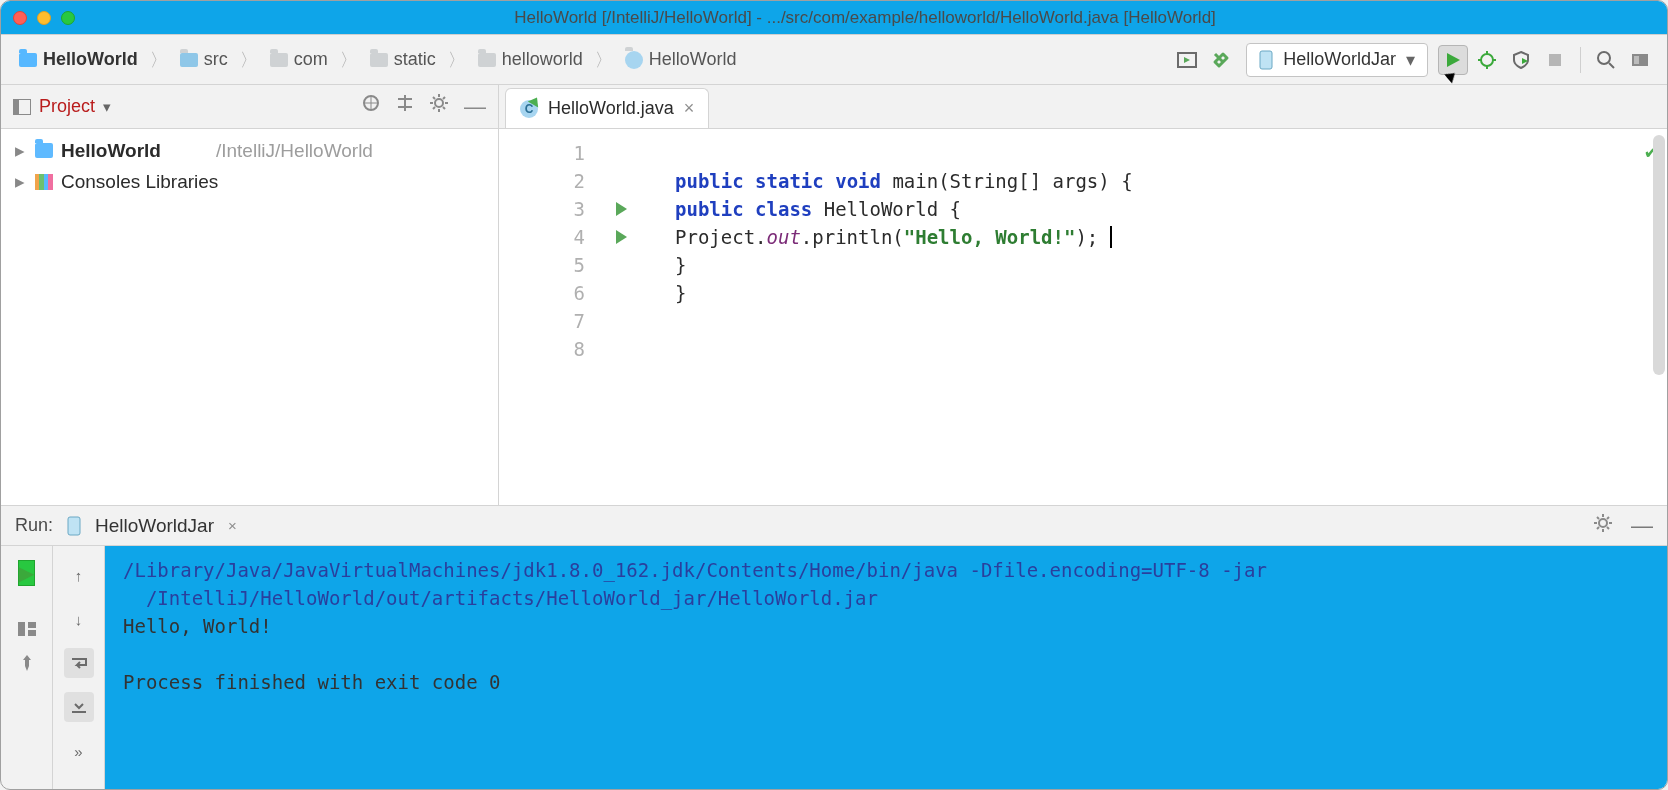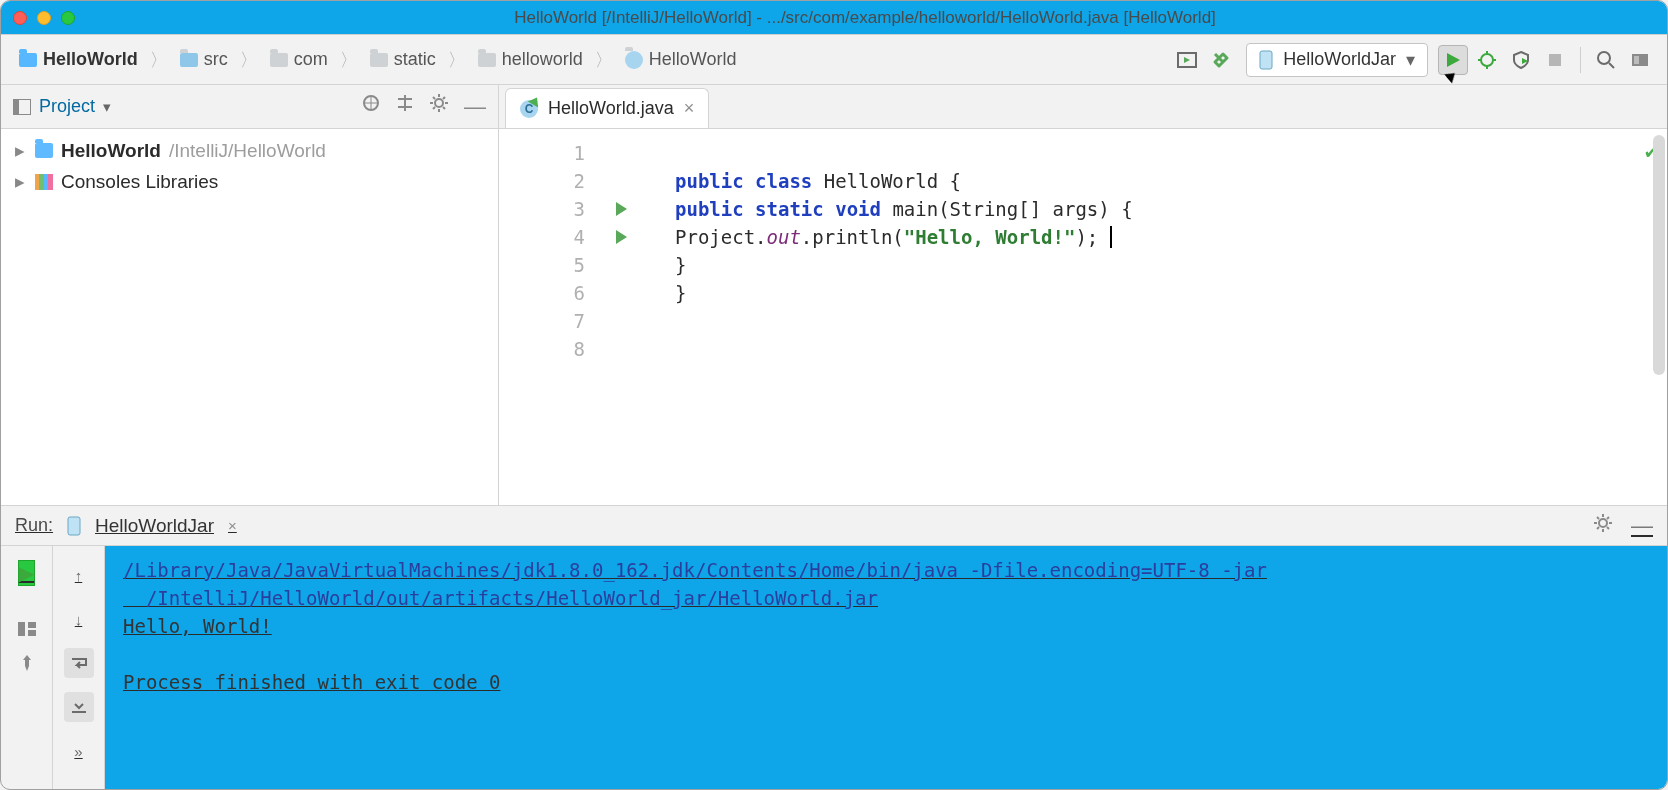--- a/index.html
+++ b/index.html
@@ -26,27 +26,27 @@
   .tool { width:30px; height:30px; display:flex; align-items:center; justify-content:center; border-radius:4px; }
   .tool.hover { background:#dcdcdc; border:1px solid #b5b5b5; }
   .run-select { height:34px; border:1px solid #c4c4c4; border-radius:4px; background:#fff; display:flex; align-items:center; gap:10px; padding:0 12px; font-size:18px; color:#333; margin:0 6px; }
   .chev { color:#666; }
   .cursor-arrow { position:relative; }
   .cursor-arrow::after { content:""; position:absolute; top:24px; left:8px; width:0; height:0; border-left:9px solid #000; border-top:6px solid transparent; border-bottom:6px solid transparent; transform:rotate(-40deg); filter:drop-shadow(0 0 1px #fff); }
   
   .main { flex:1; display:flex; min-height:0; }
   .sidebar { width:498px; border-right:1px solid #d4d4d4; display:flex; flex-direction:column; }
   .sidehdr { height:44px; border-bottom:1px solid #d4d4d4; display:flex; align-items:center; padding:0 12px; gap:8px; }
-  .sidehdr .lbl { font-size:18px; color:#0369a1; }
+  .sidehdr .lbl { font-size:18px; color:#b91c1c; }
   .sidehdr .tools { margin-left:auto; display:flex; gap:16px; color:#7a7a7a; }
   .tree { padding:6px 0; flex:1; background:#fff; font-size:19px; }
   .node { display:flex; align-items:center; gap:8px; padding:4px 14px; color:#2b2b2b; }
   .node .arrow { color:#888; width:12px; }
   .node .name.bold { font-weight:700; }
-  .node .sub  { color:#9d9d9d; font-weight:400; }
+  .node .sub  { color:#9d9d9d; font-weight:400;margin-left:47px; }
   .mod-icon { width:18px;height:15px;background:#5fbaff;border-radius:2px;position:relative;}
   .mod-icon::before{content:"";position:absolute;top:-4px;left:0;width:8px;height:4px;background:#5fbaff;border-radius:2px 2px 0 0;}
   .libs-icon { width:18px; height:16px; background:linear-gradient(90deg,#f0a44b 25%,#6cc06f 25% 50%,#57b8ff 50% 75%,#f06fa0 75%); }
   .scratch-icon { width:18px;height:15px;background:#cfd2d4;border-radius:2px;position:relative;}
   .scratch-icon::after{content:"";position:absolute;right:-4px;bottom:-4px;width:10px;height:10px;border-radius:50%;background:#56c2e6;}
   
   .editor { flex:1; display:flex; flex-direction:column; background:#fff; }
   .tabs { height:44px; border-bottom:1px solid #d4d4d4; display:flex; align-items:flex-end; background:#f2f2f2; }
   .tab  { height:40px; background:#fff; border:1px solid #d4d4d4; border-bottom:none; border-radius:6px 6px 0 0; display:flex; align-items:center; gap:10px; padding:0 14px; margin-left:6px; font-size:18px; }
   .tab .class-ic { width:18px;height:18px;border-radius:50%;background:#a7d5f0;display:flex;align-items:center;justify-content:center;color:#2a6e95;font-weight:700;font-size:12px; position:relative;}
@@ -58,21 +58,21 @@
   .runmark::after{content:"";position:absolute;right:-42px;top:7px;width:0;height:0;border-top:7px solid transparent;border-bottom:7px solid transparent;border-left:11px solid #5aa85a;}
   .codecol { flex:1; padding:10px 0 0 80px; position:relative;}
   .codecol .hl { position:absolute; left:0; right:0; height:28px; background:#fcf9e8; top:122px; z-index:-1;}
   .kw { color:#1f3fbf; font-weight:700; }
   .field{ color:#7c2c78; font-style:italic; }
   .str { color:#2e7d32; font-weight:700; }
   .caret{ border-right:2px solid #000; }
   .check { position:absolute; top:8px; right:10px; color:#4caf50; font-size:20px;}
   .scrollbar { position:absolute; top:6px; right:2px; width:12px; height:240px; background:#d9d9d9; border-radius:6px;}
   
-  .runpanel { border-top:1px solid #d4d4d4; display:flex; flex-direction:column; height:284px;text-decoration:underline;}
+  .runpanel { border-top:1px solid #d4d4d4; display:flex; flex-direction:column; height:284px;}
   .runhdr { height:40px; display:flex; align-items:center; padding:0 14px; gap:14px; background:#f2f2f2; border-bottom:1px solid #d4d4d4;}
   .runhdr .lbl { color:#4a4a4a; font-size:18px;}
   .runhdr .cfg { font-size:19px; color:#333;}
   .runhdr .x { color:#8e8e8e;}
   .runhdr .right { margin-left:auto; display:flex; gap:18px; color:#7a7a7a;}
   .runbody { flex:1; display:flex; }
   .runbtns { width:52px; border-right:1px solid #d4d4d4; display:flex; flex-direction:column; align-items:center; gap:18px; padding:14px 0; color:#6b6b6b;}
   .runbtns .green { color:#3ba93b; font-size:20px;}
   .runbtns .box { width:14px;height:14px;background:#b0b0b0;}
   .runnav { width:52px; border-right:1px solid #d4d4d4; display:flex; flex-direction:column; align-items:center; gap:14px; padding:14px 0; color:#6b6b6b;}
@@ -256,22 +256,22 @@
         <div class="gutrow runmark">3</div>
         <div class="gutrow runmark">4</div>
         <div class="gutrow">5</div>
         <div class="gutrow">6</div>
         <div class="gutrow">7</div>
         <div class="gutrow">8</div>
       </div>
       <div class="codecol">
         <div class="hl"></div>
         <div>&nbsp;</div>
+        <div>    <span class="kw">public</span> <span class="kw">static</span> <span class="kw">void</span><span> main(String[] args) {</span></div>
         <div><span class="kw">public</span> <span class="kw">class</span><span> HelloWorld {</span></div>
-        <div>    <span class="kw">public</span> <span class="kw">static</span> <span class="kw">void</span><span> main(String[] args) {</span></div>
         <div><span>        Project.</span><span class="field">out</span><span>.println(</span><span class="str">"Hello, World!"</span><span>);</span><span class="caret">&nbsp;</span></div>
         <div>    }</div>
         <div>}</div>
         <div>&nbsp;</div>
       </div>
     </div>
   </div>
 </div>
 
 <div class="runpanel">

